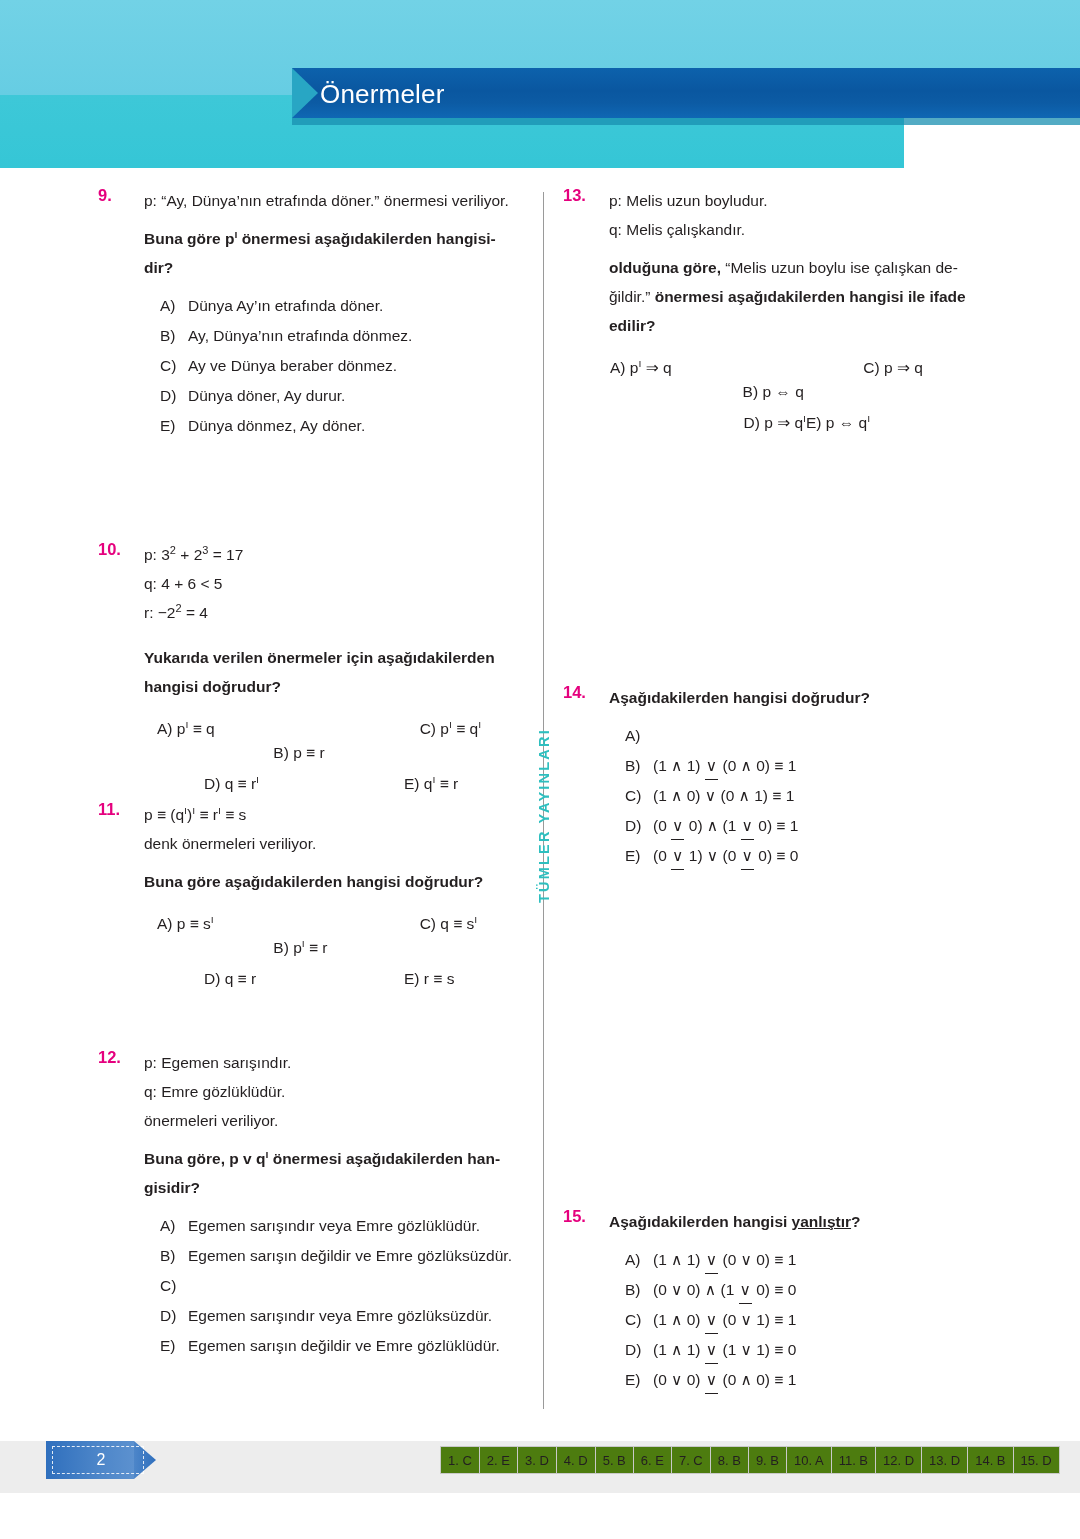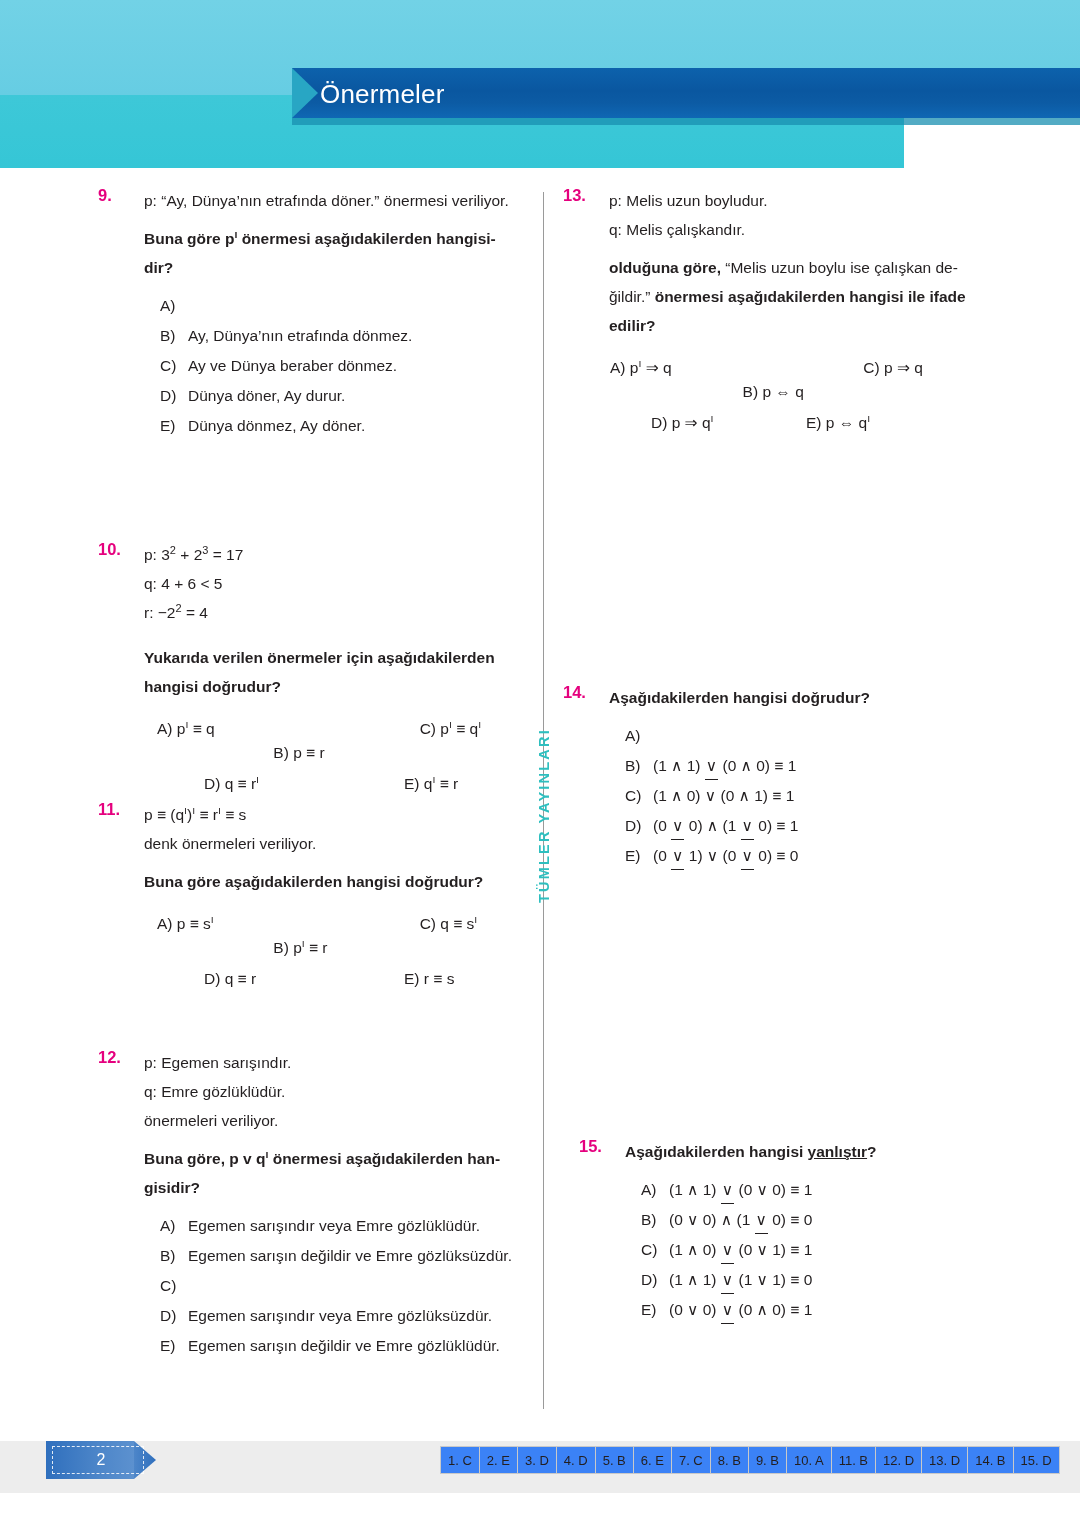--- a/index.html
+++ b/index.html
@@ -166,21 +166,21 @@
   .opt-grid .g-row.r1 > div:nth-child(1) { padding-left: 13px; }
   .opt-grid .g-row.r1 > div:nth-child(2) { padding-left: 8px; margin-top: 24px; }
   .opt-grid .g-row.r1 > div:nth-child(3) { padding-left: 38px; }
   .opt-grid .g-row.r2 > div:nth-child(1) { width: 168px; padding-left: 60px; }
   .opt-grid .g-row.r2 > div:nth-child(2) { padding-left: 32px; }
 
   
   .q13 .opt-grid .g-row.r1 > div:nth-child(1) { padding-left: 1px; width: 134px; }
   .q13 .opt-grid .g-row.r1 > div:nth-child(2) { padding-left: 0px; width: 122px; }
   .q13 .opt-grid .g-row.r1 > div:nth-child(3) { padding-left: 0px; }
-  .q13 .opt-grid .g-row.r2 > div:nth-child(1) { padding-left: 42px; width: 155px; }
+  .q13 .opt-grid .g-row.r2 > div:nth-child(1) { padding-left: 42px; width: 155px; text-align: right; }
   .q13 .opt-grid .g-row.r2 > div:nth-child(2) { padding-left: 0px; }
 
   .mono-opt { white-space: nowrap; }
 
   sup.pr {
     font-size: 10.5px;
     vertical-align: super;
     line-height: 0;
   }
   sup.ex {
@@ -251,21 +251,21 @@
     border: 1px dashed rgba(255,255,255,.85);
     box-sizing: border-box;
   }
   #answer-key {
     position: absolute;
     left: 440px;
     top: 1446px;
     height: 28px;
     display: flex;
     border: 1px solid #c9c9c9;
-    background: #3b82f6;
+    background: #4d7c0f;
     box-sizing: border-box;
   }
   #answer-key .ak-cell {
     display: flex;
     align-items: center;
     justify-content: center;
     padding: 0 7px;
     font-size: 13px;
     color: #231f20;
     border-right: 1px solid #c9c9c9;
@@ -297,20 +297,21 @@
       <div class="qbody">
         <div class="stem">p: “Ay, Dünya’nın etrafında döner.” önermesi veriliyor.</div>
         <div class="gap-sm"></div>
         <div class="stem bold">
           <span>Buna göre p</span><sup class="pr">ı</sup><span> önermesi aşağıdakilerden hangisi-</span>
         </div>
         <div class="stem bold">dir?</div>
         <div class="opt-list">
           <div class="opt-row">
             <span class="opt-letter">A)</span>
+            <span class="opt-text">Dünya Ay’ın etrafında döner.</span>
           </div>
           <div class="opt-row">
             <span class="opt-letter">B)</span>
             <span class="opt-text">Ay, Dünya’nın etrafında dönmez.</span>
           </div>
           <div class="opt-row">
             <span class="opt-letter">C)</span>
             <span class="opt-text">Ay ve Dünya beraber dönmez.</span>
           </div>
           <div class="opt-row">
@@ -466,21 +467,21 @@
           <div class="opt-row">
             <span class="opt-letter">E)</span>
             <span class="opt-text">
               <span>(0 </span><span class="xor">∨</span><span> 1) ∨ (0 </span><span class="xor">∨</span><span> 0) ≡ 0</span>
             </span>
           </div>
         </div>
       </div>
     </div>
 
-    <div class="question" style="top:969px;margin-left:16px;">
+    <div class="question" style="top:1039px;">
       <div class="qnum">15.</div>
       <div class="qbody">
         <div class="stem bold">
           <span>Aşağıdakilerden hangisi </span><span class="uline">yanlıştır</span><span>?</span>
         </div>
         <div class="opt-list">
           <div class="opt-row">
             <span class="opt-letter">A)</span>
             <span class="opt-text">
               <span>(1 ∧ 1) </span><span class="xor">∨</span><span> (0 ∨ 0) ≡ 1</span>

